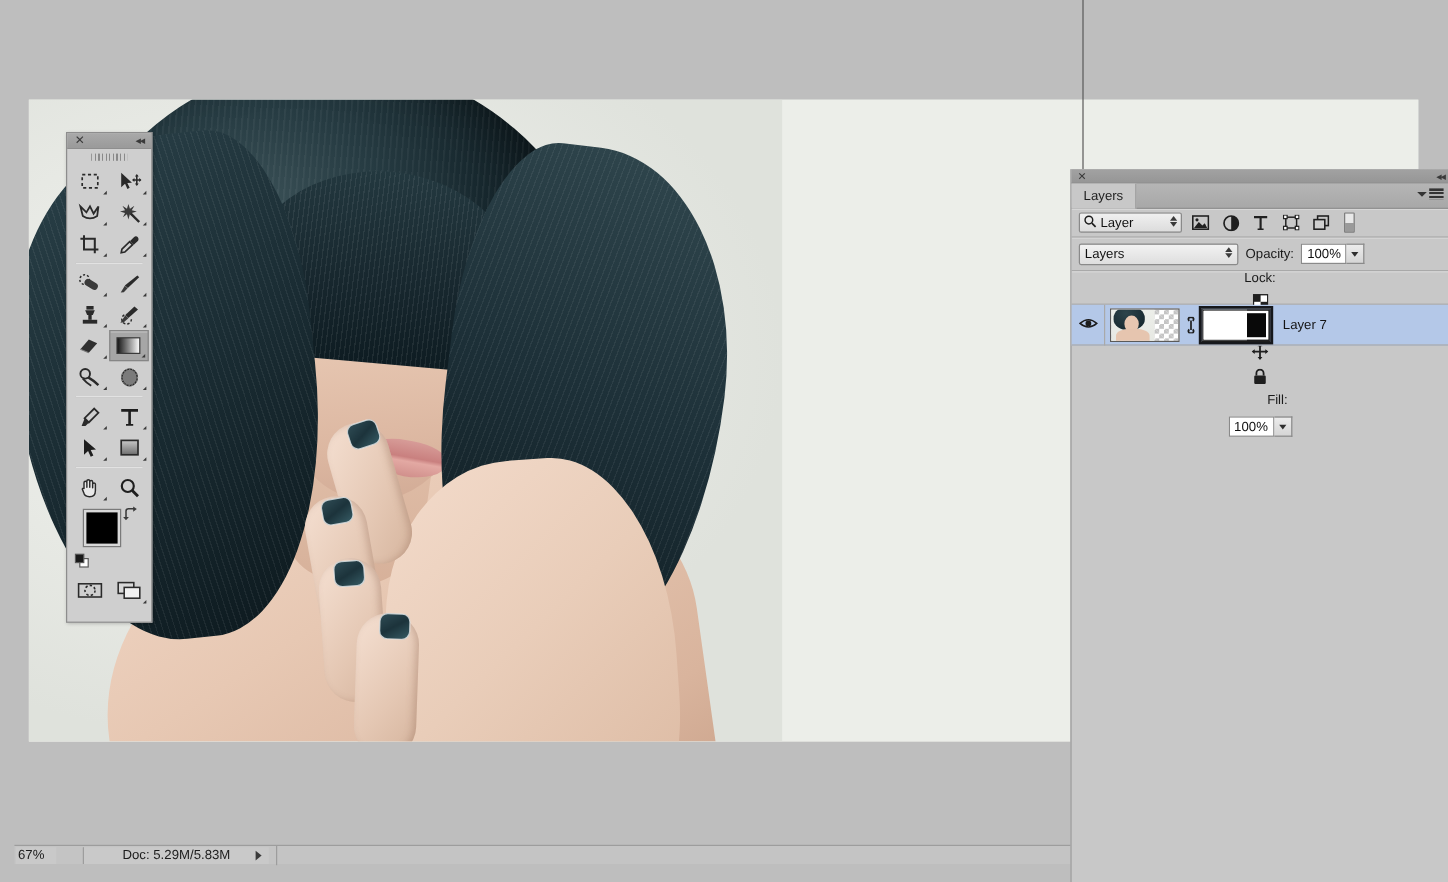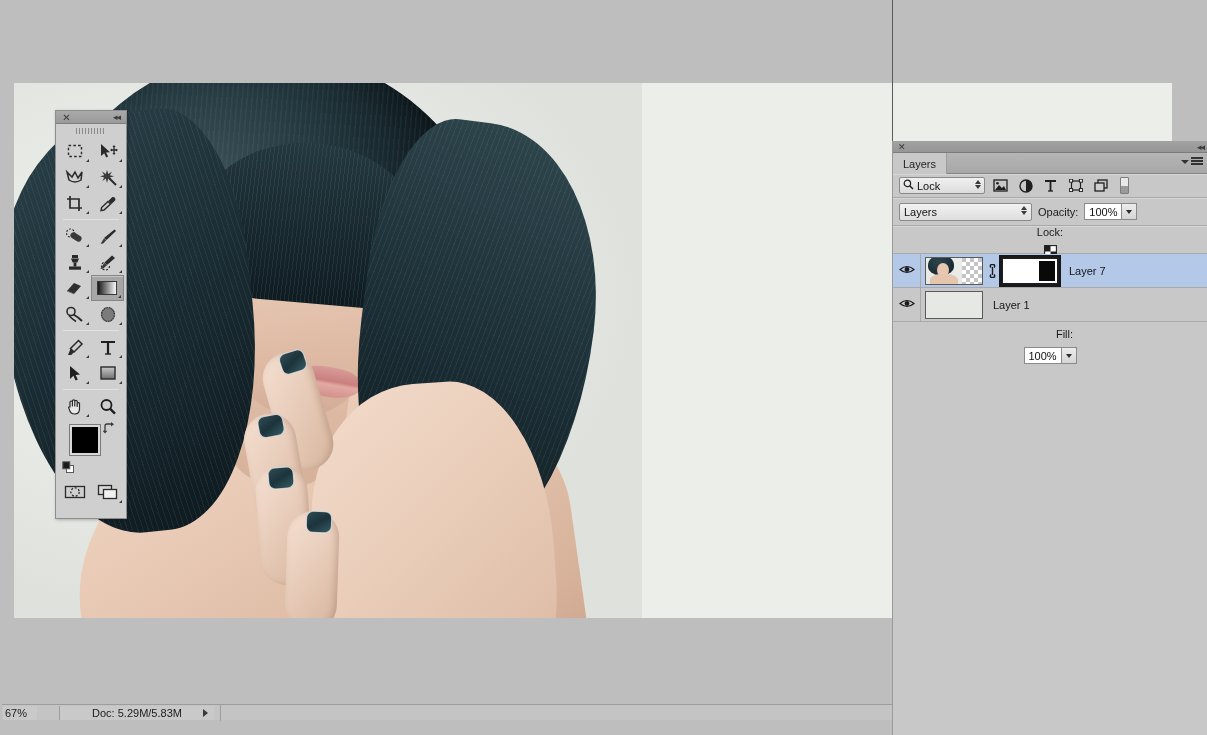--- a/index.html
+++ b/index.html
@@ -9,21 +9,21 @@
     background: #bebebe;
     font-family: "Liberation Sans", sans-serif;
     font-size: 11px;
     color: #1c1c1c;
     -webkit-font-smoothing: antialiased;
   }
   #app { position: relative; width: 1207px; height: 735px; }
 
   
   #doc-area {
-    position: absolute; left: 2px; top: 0; width: 891px; height: 720px;
+    position: absolute; left: 12px; top: 0; width: 891px; height: 720px;
     background: #bebebe;
   }
   #doc-area::after {
     content: ""; position: absolute; right: 0; top: 0; width: 1px; height: 100%;
     background: #5a5a5a;
   }
   #canvas-sheet {
     position: absolute; left: 12px; top: 83px; width: 1158px; height: 535px;
     background: #e9ebe7;
     box-shadow: 0 0 0 0 rgba(0,0,0,0);
@@ -596,21 +596,21 @@
     </div>
 
     <div class="lp-row" id="lp-filter">
       <div class="filter-combo">
         <span>
           <svg width="11" height="11" viewBox="0 0 11 11">
               <circle cx="4.4" cy="4.4" r="3.2" fill="none" stroke="#1c1c1c" stroke-width="1.2"></circle>
               <path d="M6.9 6.9 L10 10" stroke="#1c1c1c" stroke-width="1.4"></path>
             </svg>
         </span>
-        <span class="lbl">Lock</span>
+        <span class="lbl">Layer</span>
         <span class="stepper">
             <i class="up"></i>
             <i class="dn"></i>
           </span>
       </div>
 
       <div class="fbtn">
         <svg width="15" height="13" viewBox="0 0 15 13">
           <rect x="1" y="1" width="13" height="11" fill="none" stroke="#1f1f1f" stroke-width="1.3"></rect>
           <circle cx="4.5" cy="4.2" r="1.3" fill="#1f1f1f"></circle>
@@ -720,28 +720,16 @@
         <svg width="11" height="14" viewBox="0 0 11 14">
           <path d="M4 3.5 a2.2 2.2 0 0 1 0 -3 h3 a2.2 2.2 0 0 1 0 3" fill="none" stroke="#1c1c1c" stroke-width="1.4"></path>
           <path d="M4 10.5 a2.2 2.2 0 0 0 0 3 h3 a2.2 2.2 0 0 0 0 -3" fill="none" stroke="#1c1c1c" stroke-width="1.4"></path>
           <path d="M5.5 3 V11" stroke="#1c1c1c" stroke-width="1.4"></path>
         </svg>
       </div>
       <div class="maskthumb"></div>
       <span class="layer-name">Layer 7</span>
     </div>
 
-    <div class="layer">
-      <div class="eye-col">
-        <span>
-          <svg width="16" height="11" viewBox="0 0 16 11">
-            <path d="M1 5.5 Q8 -0.5 15 5.5 Q8 11.5 1 5.5 Z" fill="none" stroke="#1c1c1c" stroke-width="1.2"></path>
-            <circle cx="8" cy="5.5" r="2.4" fill="#1c1c1c"></circle>
-          </svg>
-        </span>
-      </div>
-      <div class="thumbonly"></div>
-      <span class="layer-name">Layer 1</span>
-    </div>
 
   </div>
 
 </div>
 
 </body></html>

